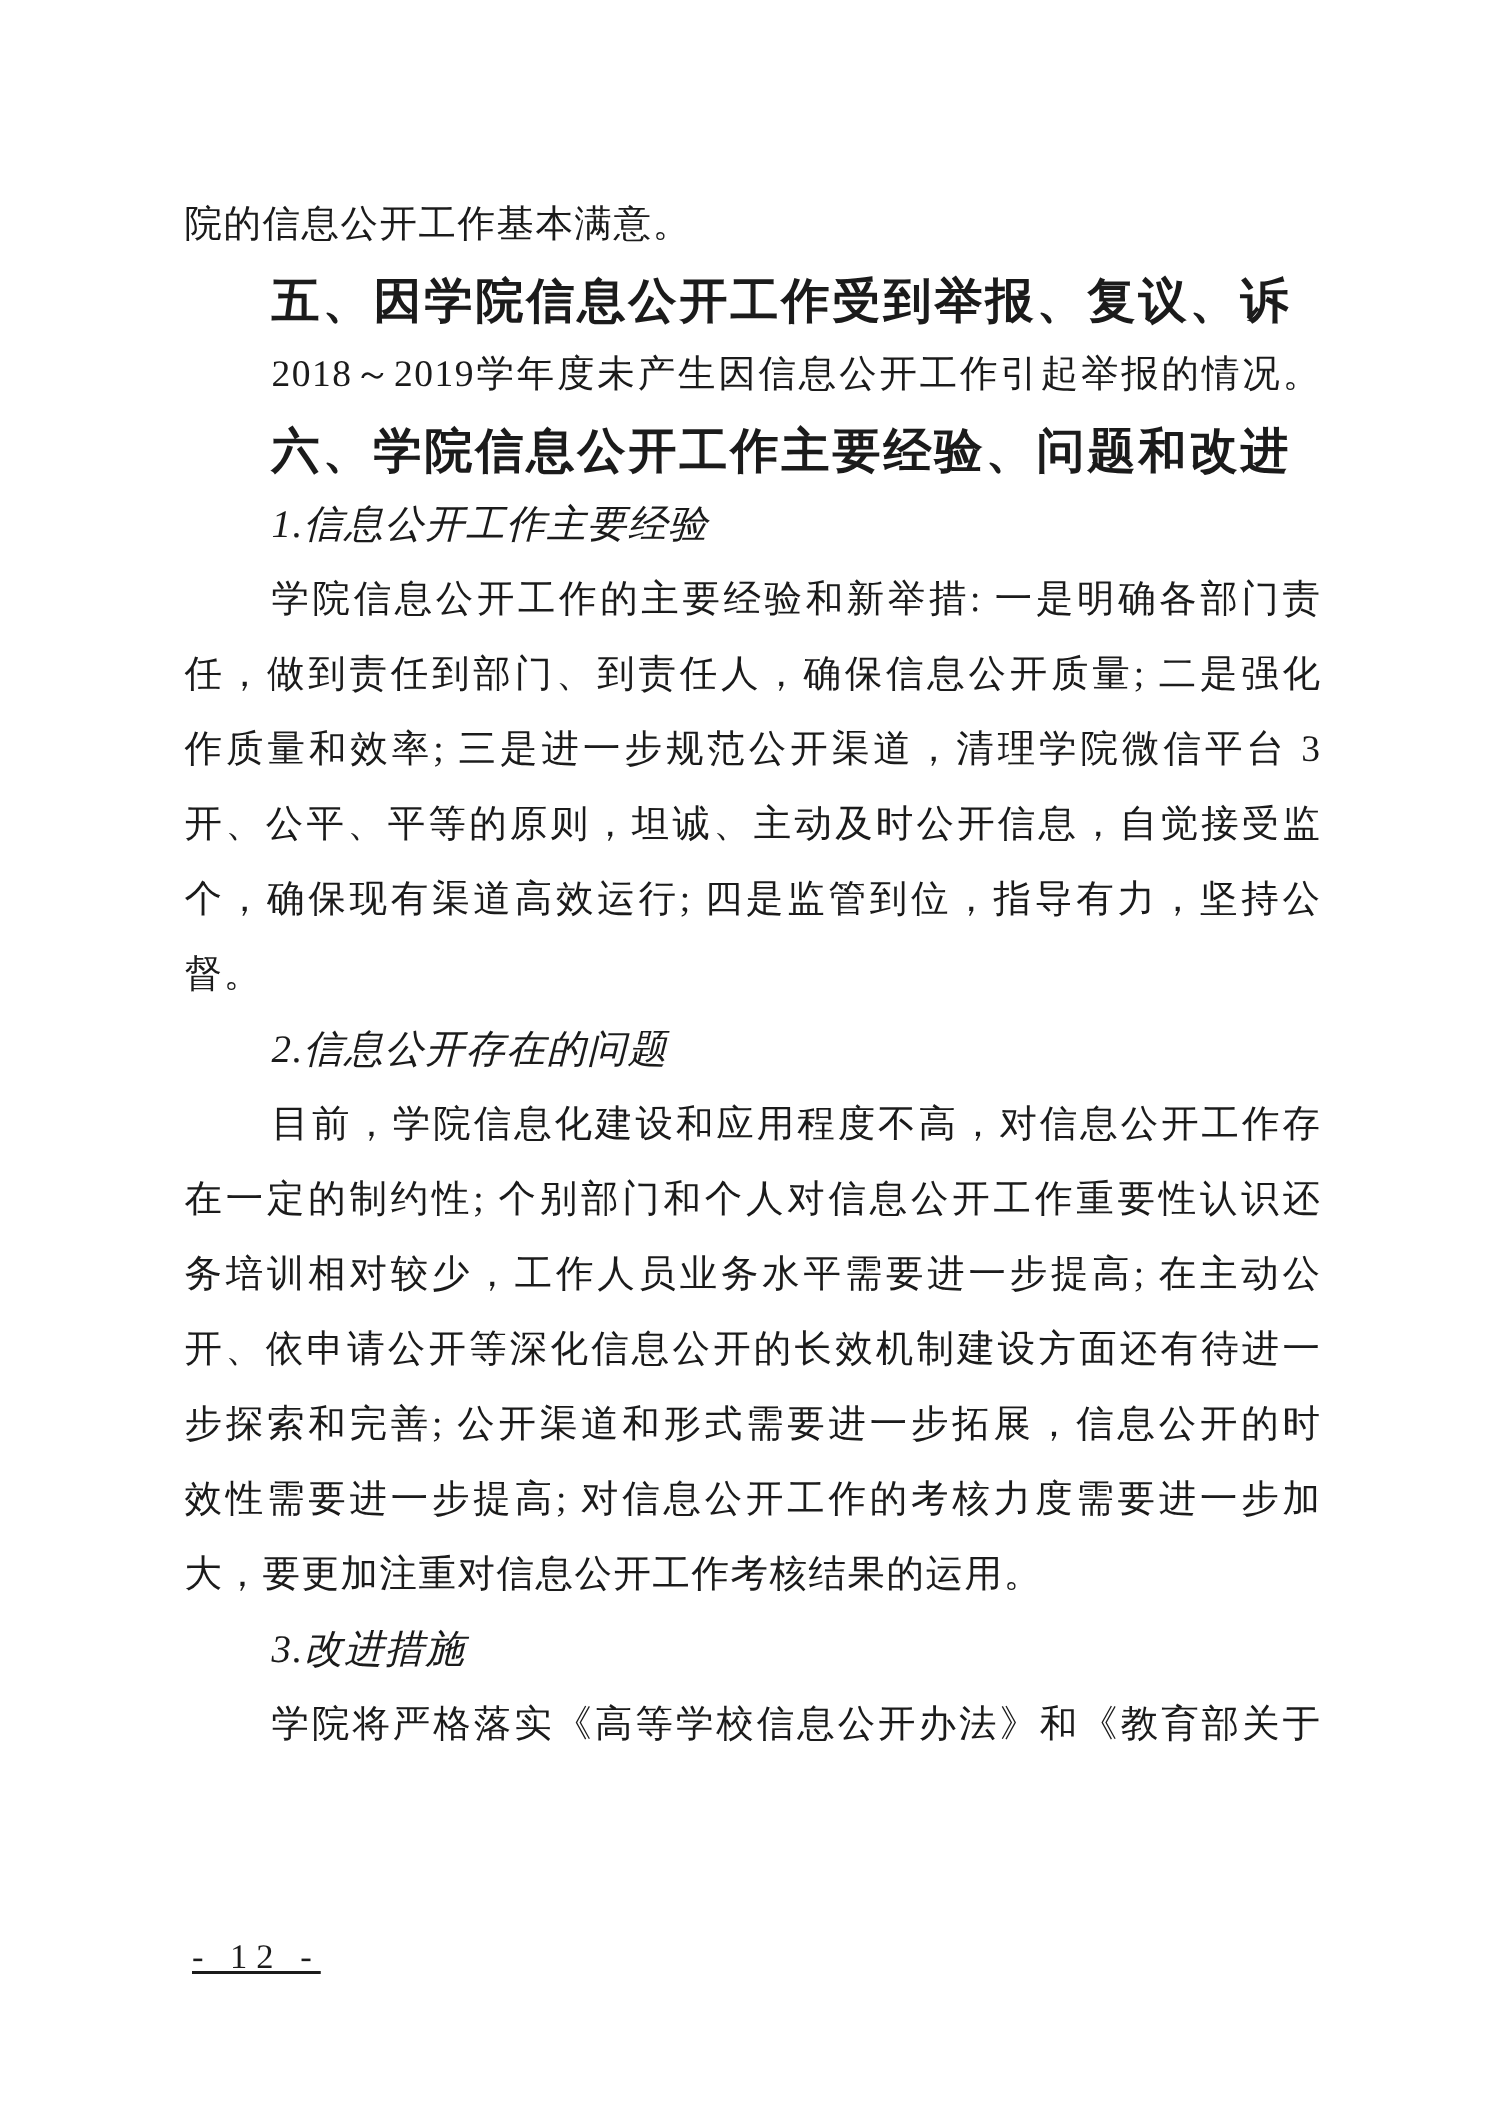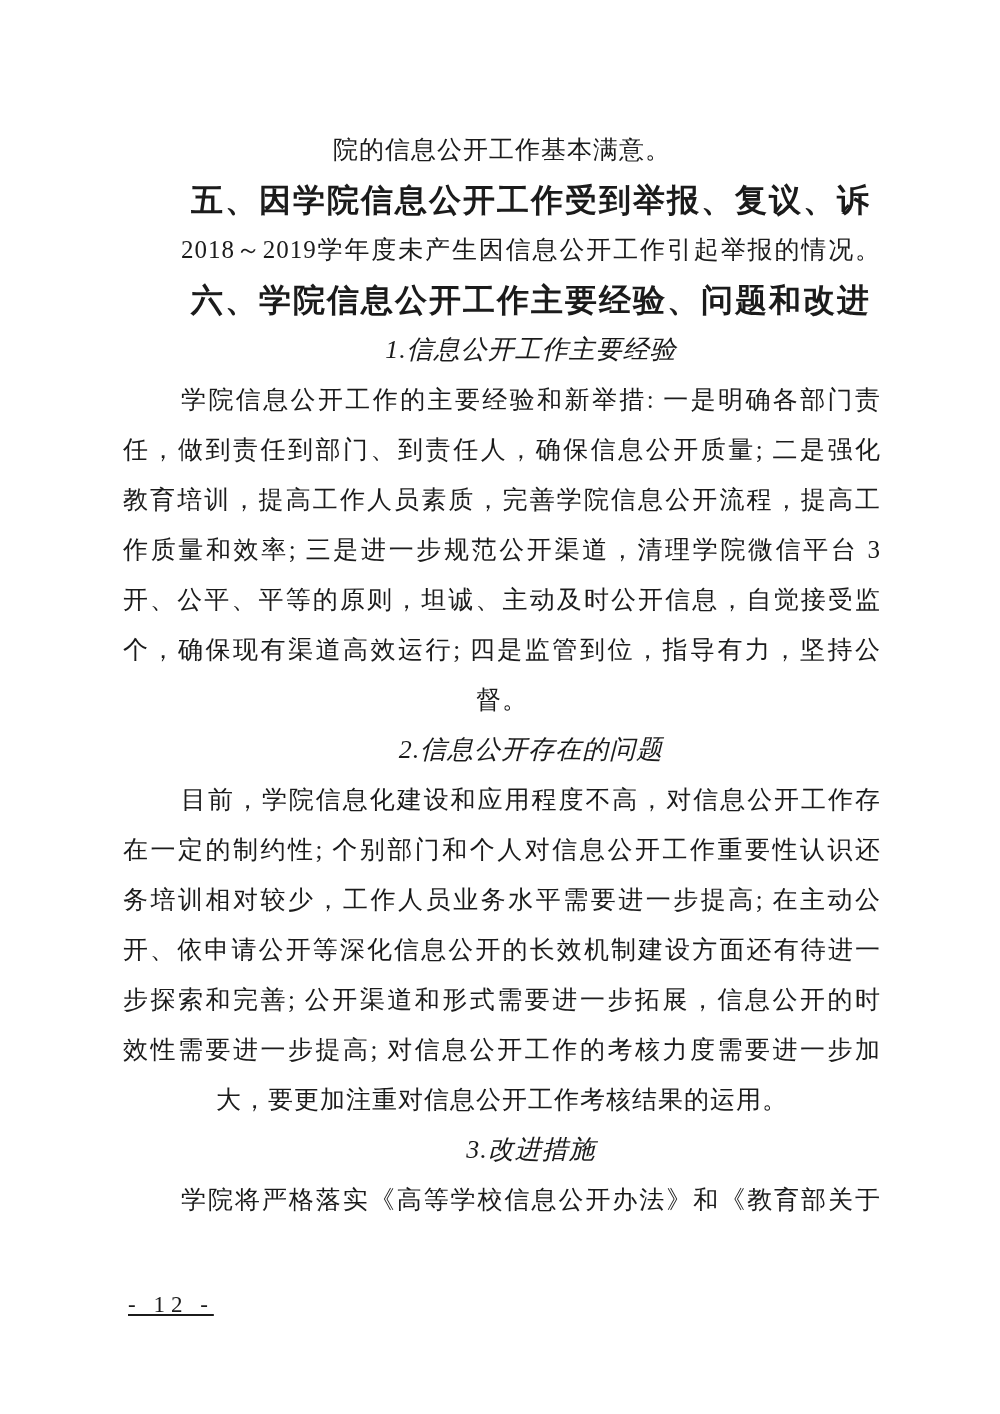--- a/index.html
+++ b/index.html
@@ -22,21 +22,20 @@
     top: 125px;
     width: 758px;
   }
   .line {
     height: 50px;
     line-height: 50px;
     font-size: 25px;
     overflow: hidden;
     white-space: normal;
     letter-spacing: 1px;
-    text-align: center;
   }
   .line.fill {
     text-align: justify;
     text-align-last: justify;
     text-justify: inter-character;
   }
   .line.indent {
     text-indent: 58px;
   }
   .line.heading {
@@ -66,21 +65,20 @@
 
 <div class="page">
   <div class="content">
     <div class="line">院的信息公开工作基本满意。</div>
     <div class="line heading indent">五、因学院信息公开工作受到举报、复议、诉讼的情况</div>
     <div class="line indent fill">2018～2019学年度未产生因信息公开工作引起举报的情况。</div>
     <div class="line heading indent">六、学院信息公开工作主要经验、问题和改进措施</div>
     <div class="line subheading indent">1.信息公开工作主要经验</div>
     <div class="line indent fill">学院信息公开工作的主要经验和新举措: 一是明确各部门责</div>
     <div class="line fill">任，做到责任到部门、到责任人，确保信息公开质量; 二是强化</div>
-    <div class="line fill">教育培训，提高工作人员素质，完善学院信息公开流程，提高工</div>
     <div class="line fill">作质量和效率; 三是进一步规范公开渠道，清理学院微信平台 3</div>
     <div class="line fill">开、公平、平等的原则，坦诚、主动及时公开信息，自觉接受监</div>
     <div class="line fill">个，确保现有渠道高效运行; 四是监管到位，指导有力，坚持公</div>
     <div class="line">督。</div>
     <div class="line subheading indent">2.信息公开存在的问题</div>
     <div class="line indent fill">目前，学院信息化建设和应用程度不高，对信息公开工作存</div>
     <div class="line fill">在一定的制约性; 个别部门和个人对信息公开工作重要性认识还</div>
     <div class="line fill">务培训相对较少，工作人员业务水平需要进一步提高; 在主动公</div>
     <div class="line fill">开、依申请公开等深化信息公开的长效机制建设方面还有待进一</div>
     <div class="line fill">步探索和完善; 公开渠道和形式需要进一步拓展，信息公开的时</div>

